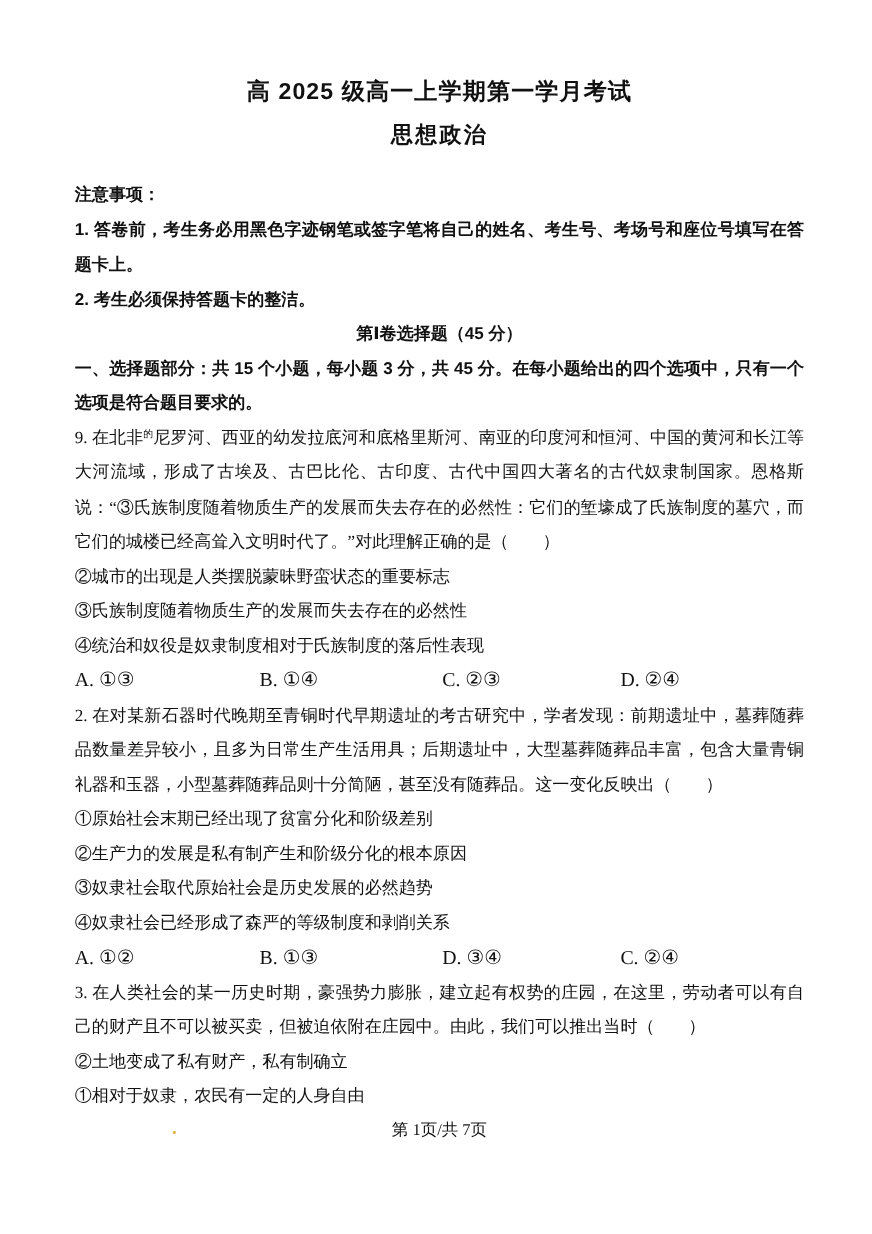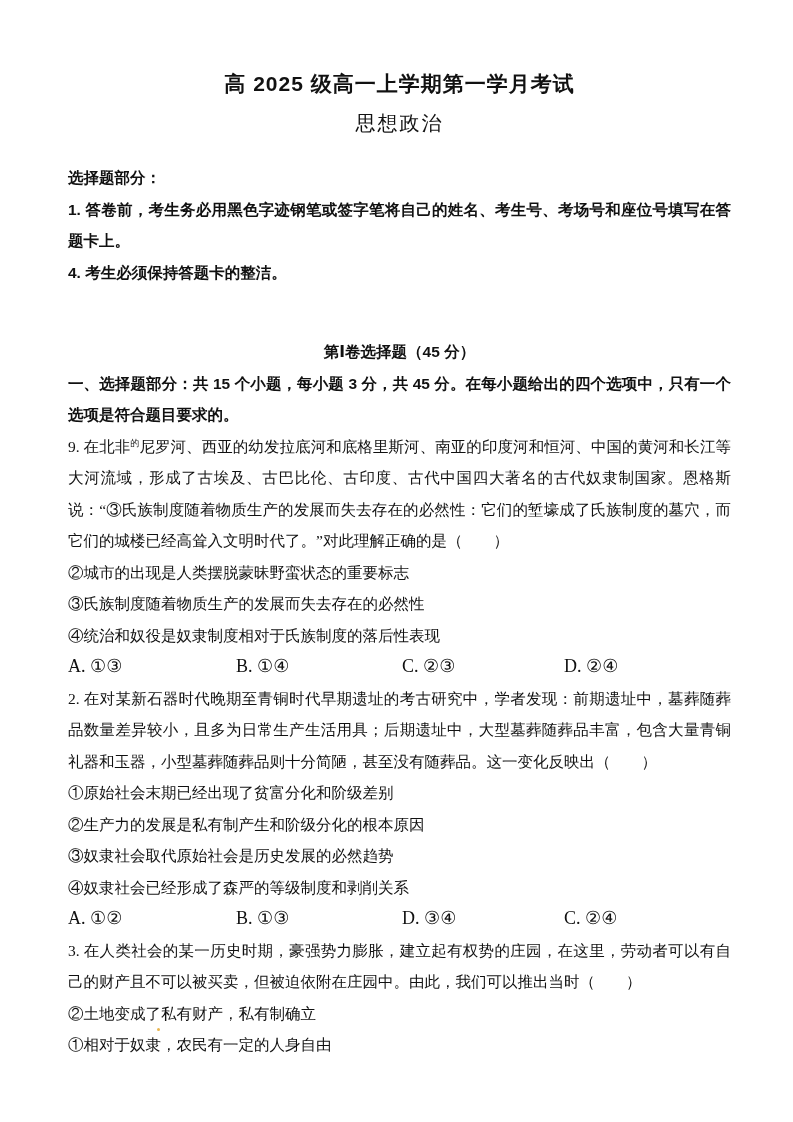--- a/index.html
+++ b/index.html
@@ -27,41 +27,40 @@
     font-size: 21px;
     font-weight: bold;
     text-align: center;
     line-height: 32px;
     margin: 0 0 8px 0;
     letter-spacing: 1px;
   }
   .exam-subject {
     font-family: "Liberation Sans", "DejaVu Sans", sans-serif;
     font-size: 20px;
-    font-weight: normal;
+    font-weight: bold;
     text-align: center;
     line-height: 30px;
     margin: 0 0 24px 0;
     letter-spacing: 2px;
   }
   p {
     margin: 0;
     font-size: 15.5px;
     line-height: 31.5px;
   }
   .heiti {
     font-family: "Liberation Sans", "DejaVu Sans", sans-serif;
     font-weight: bold;
   }
   .just {
     text-align: justify;
   }
   .center {
     text-align: center;
-    margin-top: 48px;
   }
   .stem, .statement {
     font-family: "Liberation Serif", "DejaVu Serif", serif;
     font-weight: normal;
   }
   .options-row {
     display: grid;
     grid-template-columns: 168px 166px 162px 1fr;
     font-size: 18px;
     line-height: 31.5px;
@@ -92,23 +91,23 @@
 </style>
 </head>
 <body>
 
 <div class="page">
 
   <h1 class="exam-title">高 2025 级高一上学期第一学月考试</h1>
   <h2 class="exam-subject">思想政治</h2>
 
   <div>
-    <p class="heiti">选择题部分：</p>
+    <p class="heiti">注意事项：</p>
     <p class="heiti just">1. 答卷前，考生务必用黑色字迹钢笔或签字笔将自己的姓名、考生号、考场号和座位号填写在答题卡上。</p>
-    <p class="heiti just">4. 考生必须保持答题卡的整洁。</p>
+    <p class="heiti just">2. 考生必须保持答题卡的整洁。</p>
   </div>
 
   <p class="heiti center">第Ⅰ卷选择题（45 分）</p>
   <p class="heiti just">一、选择题部分：共 15 个小题，每小题 3 分，共 45 分。在每小题给出的四个选项中，只有一个选项是符合题目要求的。</p>
 
   <div>
     <p class="stem just"><span>9. 在北非</span><sup class="tiny-sup">的</sup><span>尼罗河、西亚的幼发拉底河和底格里斯河、南亚的印度河和恒河、中国的黄河和长江等大河流域，形成了古埃及、古巴比伦、古印度、古代中国四大著名的古代奴隶制国家。恩格斯说：“③氏族制度随着物质生产的发展而失去存在的必然性：它们的堑壕成了氏族制度的墓穴，而它们的城楼已经高耸入文明时代了。”对此理解正确的是（　　）</span></p>
     <p class="statement">②城市的出现是人类摆脱蒙昧野蛮状态的重要标志</p>
     <p class="statement">③氏族制度随着物质生产的发展而失去存在的必然性</p>
     <p class="statement">④统治和奴役是奴隶制度相对于氏族制度的落后性表现</p>
@@ -133,16 +132,17 @@
       <span class="option">C. ②④</span>
     </div>
   </div>
 
   <div>
     <p class="stem just">3. 在人类社会的某一历史时期，豪强势力膨胀，建立起有权势的庄园，在这里，劳动者可以有自己的财产且不可以被买卖，但被迫依附在庄园中。由此，我们可以推出当时（　　）</p>
     <p class="statement">②土地变成了私有财产，私有制确立</p>
     <p class="statement">①相对于奴隶，农民有一定的人身自由</p>
   </div>
 
+  <div class="footer">第 1页/共 7页</div>
 
   <div class="speck"></div>
 
 </div>
 
 </body></html>

